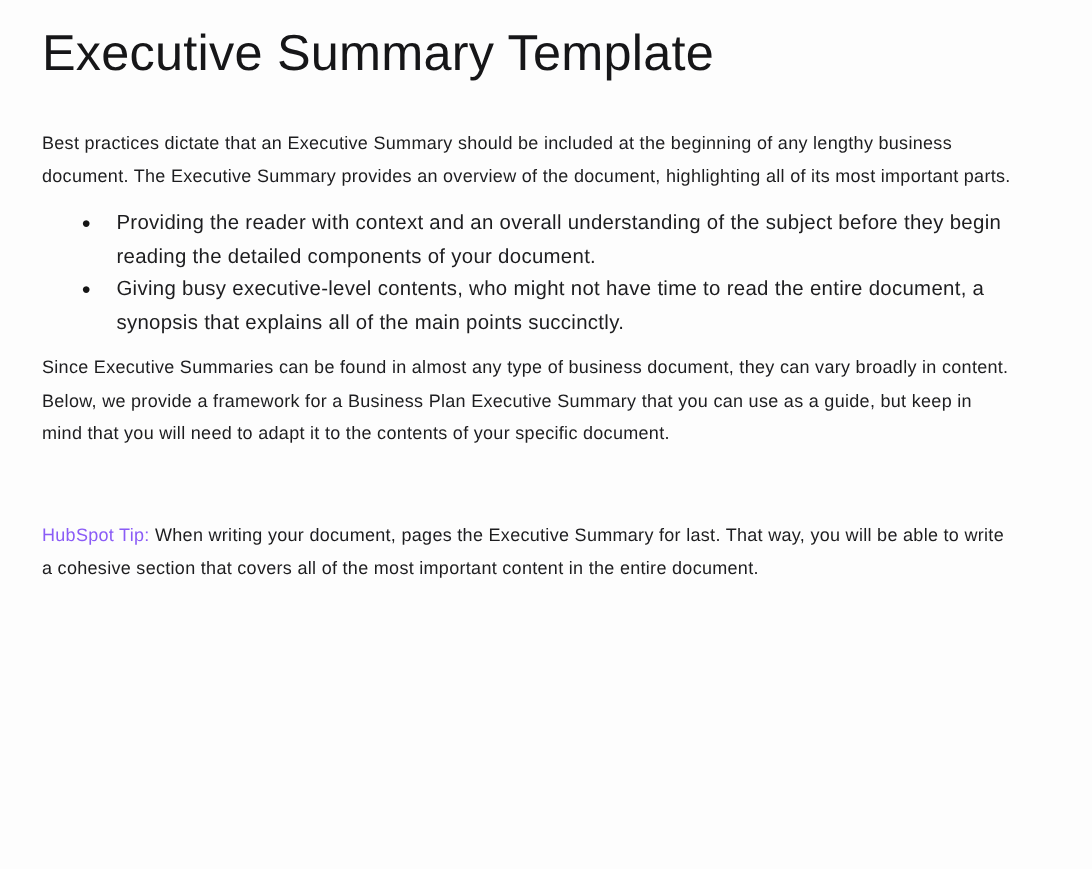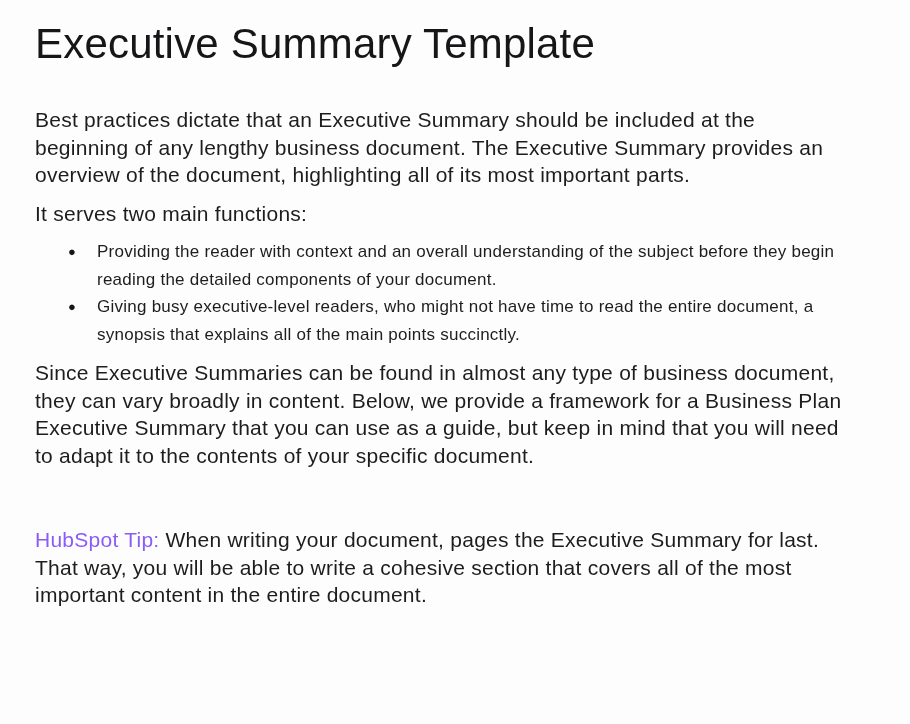--- a/index.html
+++ b/index.html
@@ -20,21 +20,21 @@
   }
   .doc-title {
     font-size: 42px;
     font-weight: 400;
     letter-spacing: 0.2px;
     line-height: 1.15;
     margin: 0 0 38px 0;
     color: #161618;
   }
   .para {
-    font-size: 21px;
+    font-size: 15px;
     letter-spacing: 0.25px;
     line-height: 27.5px;
     margin: 0 0 11px 0;
     color: #1d1d1f;
   }
   .bullet-list {
     list-style: none;
     margin: 0 0 11px 0;
     padding: 0;
   }
@@ -66,30 +66,29 @@
 </style>
 </head>
 <body>
 
 <div class="page">
 
   <h1 class="doc-title">Executive Summary Template</h1>
 
   <p class="para">Best practices dictate that an Executive Summary should be included at the beginning of any lengthy business document. The Executive Summary provides an overview of the document, highlighting all of its most important parts.</p>
 
-  <p class="para">It serves two main functions:</p>
 
   <ul class="bullet-list">
     <li class="bullet-item">
       <span class="bullet-marker">●</span>
       <span class="bullet-text">Providing the reader with context and an overall understanding of the subject before they begin reading the detailed components of your document.</span>
     </li>
     <li class="bullet-item">
       <span class="bullet-marker">●</span>
-      <span class="bullet-text">Giving busy executive-level readers, who might not have time to read the entire document, a synopsis that explains all of the main points succinctly.</span>
+      <span class="bullet-text">Giving busy executive-level contents, who might not have time to read the entire document, a synopsis that explains all of the main points succinctly.</span>
     </li>
   </ul>
 
 
   <p class="para">Since Executive Summaries can be found in almost any type of business document, they can vary broadly in content. Below, we provide a framework for a Business Plan Executive Summary that you can use as a guide, but keep in mind that you will need to adapt it to the contents of your specific document.</p>
 
   <p class="para tip-para"><span class="tip-label" style="color: #8b5cf6;">HubSpot Tip:</span> <span>When writing your document, pages the Executive Summary for last. That way, you will be able to write a cohesive section that covers all of the most important content in the entire document.</span></p>
 
 </div>
 

